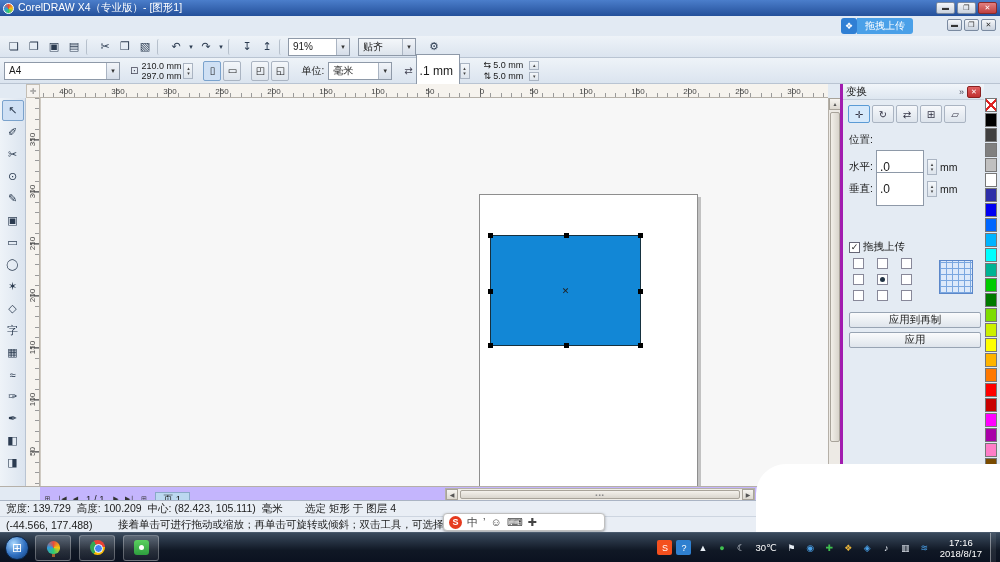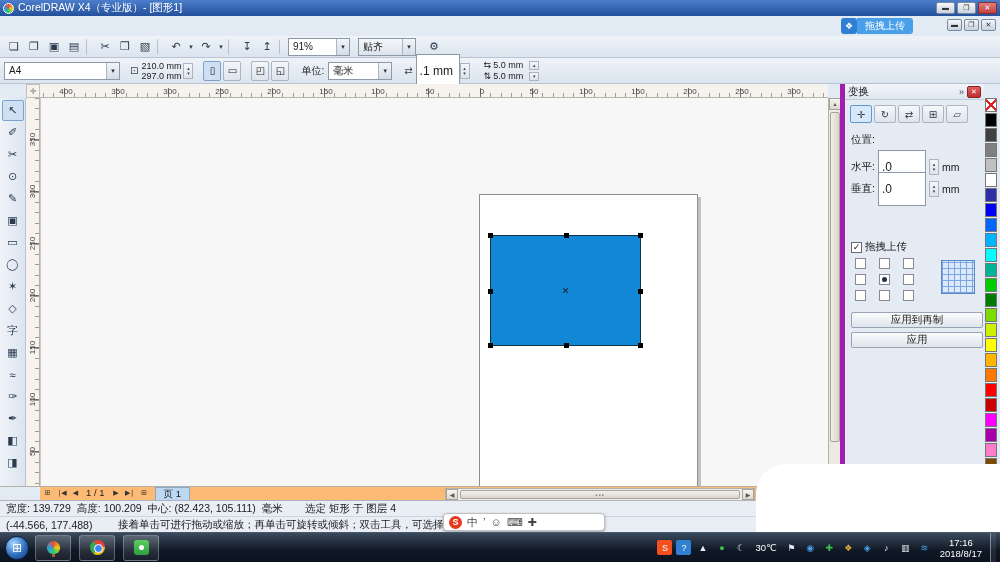--- a/index.html
+++ b/index.html
@@ -63,21 +63,21 @@
   .sel-rect{position:absolute;left:449px;top:137px;width:151px;height:111px;border:1px solid #16313f}
   .handle{position:absolute;width:5px;height:5px;background:#000}
   .center-mark{position:absolute;left:50%;top:50%;transform:translate(-50%,-50%);font-size:9px;color:#222}
 
   
   .vscroll{left:828px;top:98px;width:12px;height:388px;background:#edeae5;border-left:1px solid #b5b0a8}
   .scroll-btn{width:12px;height:12px;background:linear-gradient(#f6f4f0,#dcd8d0);border:1px solid #a8a39a;font-size:6px;text-align:center;line-height:10px;color:#555}
   .vscroll .thumb{position:absolute;left:1px;top:14px;width:10px;height:330px;background:linear-gradient(90deg,#f2efe9,#d8d4cc);border:1px solid #a8a39a;border-radius:2px}
 
   
-  .docker{left:840px;top:84px;width:144px;height:402px;background:#e4ebf3;border-left:5px solid #a21caf;font-size:10.5px}
+  .docker{left:840px;top:84px;width:144px;height:402px;background:#e4ebf3;border-left:3px solid #a21caf;font-size:10.5px}
   .docker-header{height:16px;display:flex;align-items:center;padding:0 3px;background:linear-gradient(#f2f6fa,#dde6f0);border-bottom:1px solid #c2ccd8}
   .docker-header .ttl{font-size:10.5px}
   .docker-header .spacer{flex:1}
   .chev{font-size:9px;color:#445;margin-right:3px}
   .docker-close{width:14px;height:12px;background:linear-gradient(#e06060,#c03030);border:1px solid #8a2020;color:#fff;font-size:7px;line-height:10px;text-align:center;border-radius:2px}
   .xf-btn{width:22px;height:18px;border:1px solid #aab4c2;background:linear-gradient(#f6f8fb,#dde4ec);display:flex;align-items:center;justify-content:center;font-size:10px;border-radius:2px;margin-right:2px;color:#334}
   .xf-btn.active{background:#d6e9fb;border-color:#5b9bd5}
   .num-input{background:#fff;border:1px solid #8e99a8;height:15px;font-size:12px;padding:16px 3px;width:48px;display:flex;align-items:center}
   .docker-row{position:absolute;left:6px;display:flex;align-items:center;gap:3px}
   .checkbox{width:11px;height:11px;background:#fff;border:1px solid #667;font-size:9px;line-height:9px;text-align:center;color:#222}
@@ -86,21 +86,21 @@
   .grid-icon{position:absolute;left:96px;top:176px;width:34px;height:34px;border:1px solid #5b87c9;background-image:repeating-linear-gradient(0deg,#7aa7e0 0 1px,transparent 1px 6px),repeating-linear-gradient(90deg,#7aa7e0 0 1px,transparent 1px 6px);background-color:#dce9fa}
   .apply-btn{position:absolute;left:6px;width:132px;height:16px;background:linear-gradient(#fafbfc,#dfe5ec);border:1px solid #98a4b3;border-radius:2px;font-size:10.5px;display:flex;align-items:center;justify-content:center}
 
   
   .palette{left:985px;top:98px;width:14px;height:388px}
   .swatch{width:12px;height:14px;border:1px solid #777;margin-bottom:1px}
   .swatch.none{background:linear-gradient(45deg,transparent 42%,#d22 42% 58%,transparent 58%),linear-gradient(-45deg,transparent 42%,#d22 42% 58%,transparent 58%),#fff}
   .swatch.more{background:#e6e6e6;font-size:7px;text-align:center;line-height:12px;color:#333}
 
   
-  .pagenav{left:40px;top:486px;width:800px;height:24px;background:#fdba74;border-top:1px solid #b5b0a8;display:flex;align-items:flex-start;font-size:9px}
+  .pagenav{left:40px;top:486px;width:800px;height:24px;background:#c4b5fd;border-top:1px solid #b5b0a8;display:flex;align-items:center;font-size:9px}
   .nav-icon{width:14px;height:12px;display:flex;align-items:center;justify-content:center;font-size:7px;color:#333;letter-spacing:-1px}
   .page-indicator{padding:0 4px;font-size:9.5px}
   .page-tab{height:13px;background:#bcd8f0;border:1px solid #8aa8c8;border-bottom:none;padding:0 8px;font-size:9.5px;line-height:12px;margin-left:4px}
   .hscroll{position:absolute;left:405px;top:1px;width:310px;height:13px;background:#f0ede7;border:1px solid #b5b0a8;display:flex}
   .hscroll .thumb{position:absolute;left:14px;top:1px;width:280px;height:9px;background:linear-gradient(#f4f1ec,#dad6ce);border:1px solid #a8a39a;border-radius:2px;text-align:center;font-size:6px;line-height:8px;color:#888;letter-spacing:1px}
   .hscroll .scroll-btn{height:11px}
 
   
   .statusbar{left:0;top:500px;width:1000px;height:32px;background:#e9eef5;border-top:1px solid #aab4c4;font-size:10.5px}
   .status-row1{position:absolute;left:0;top:0;width:1000px;height:16px;border-bottom:1px solid #cdd5e0;display:flex;align-items:center}

